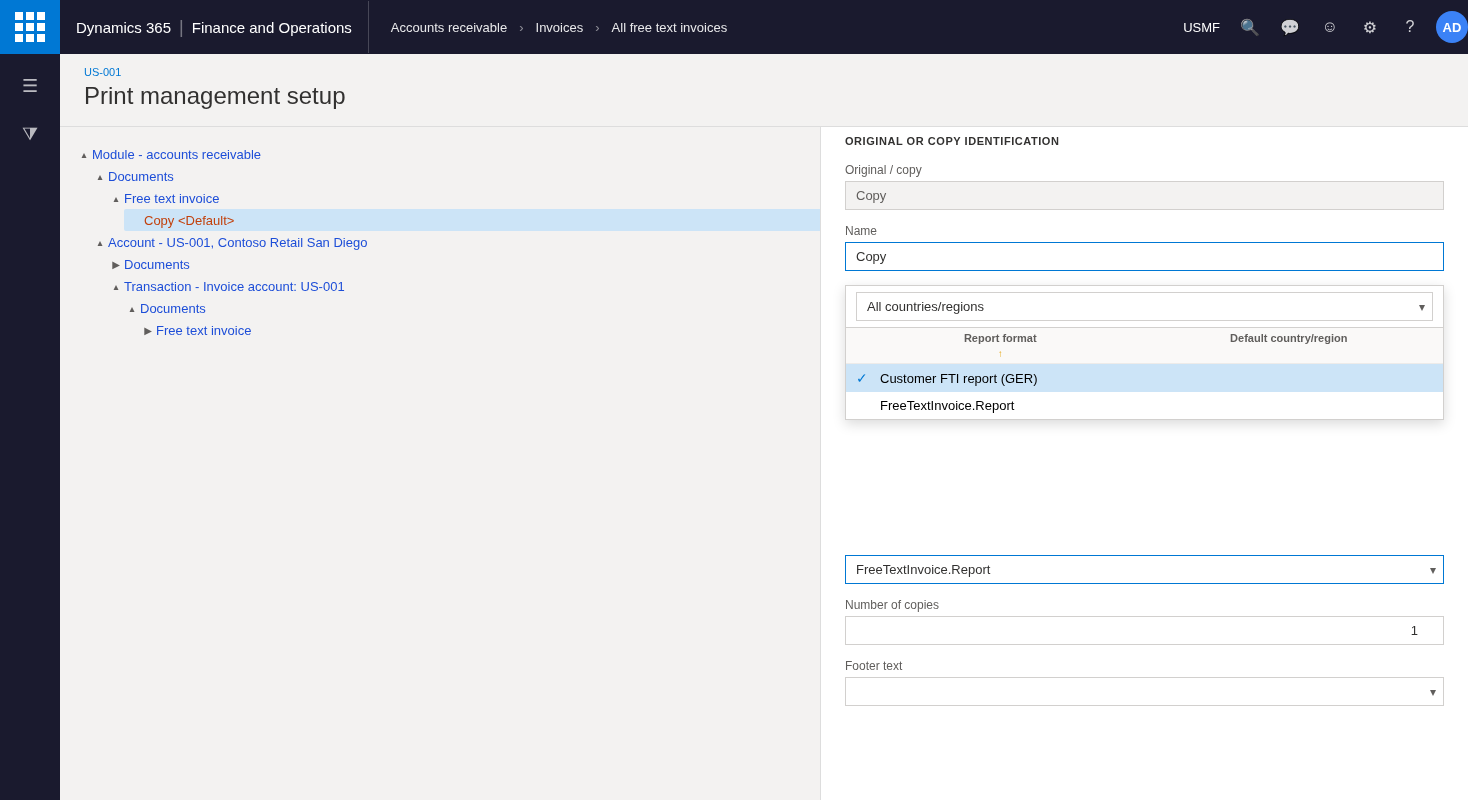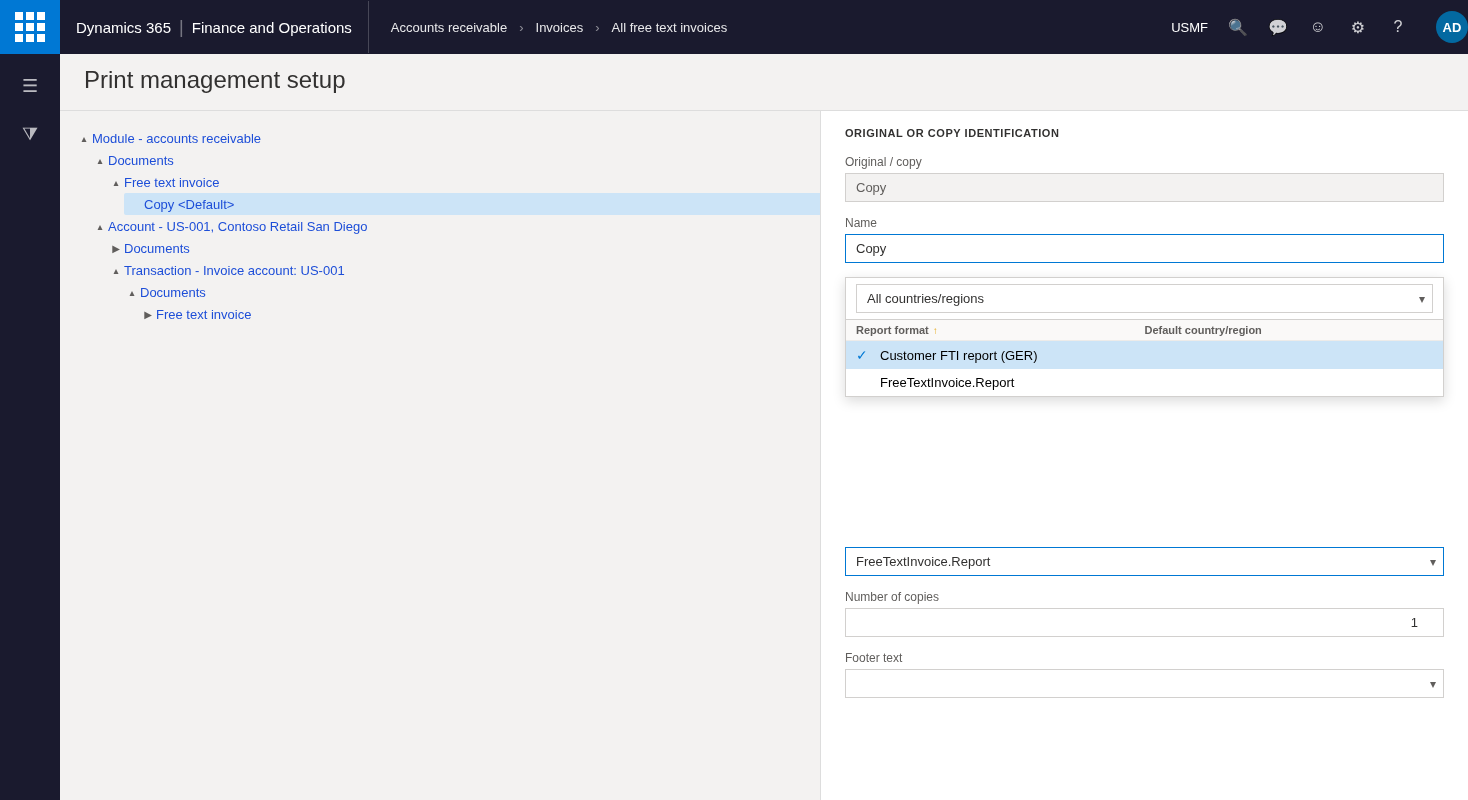--- a/index.html
+++ b/index.html
@@ -73,28 +73,28 @@
     .nav-icon-btn {
       width: 36px; height: 36px;
       display: flex; align-items: center; justify-content: center;
       color: rgba(255,255,255,0.8);
       cursor: pointer;
       border-radius: 2px;
       font-size: 16px;
     }
     .nav-avatar {
       width: 32px; height: 32px;
-      background: #0369a1;
+      background: #3b82f6;
       border-radius: 50%;
       display: flex; align-items: center; justify-content: center;
       color: white;
       font-size: 13px;
       font-weight: 600;
       cursor: pointer;
-      margin-left: 16px;
+      margin-left: 4px;
     }
 
     
     .main-layout {
       display: flex;
       height: calc(800px - 54px);
     }
 
     
     .sidebar-icons {
@@ -179,30 +179,30 @@
     .tree-indent-4 { margin-left: 48px; }
     .tree-indent-5 { margin-left: 64px; }
     .tree-item.selected {
       background: #cce4f7;
       padding-left: 4px;
       padding-right: 4px;
       border-radius: 2px;
       width: 100%;
     }
     .tree-item-label { color: #1d4ed8; }
-    .tree-item.selected .tree-item-label { color: #1d4ed8; }
+    .tree-item.selected .tree-item-label { color: #c2410c; }
 
     
     .right-panel {
       flex: 1;
       background: white;
       border-left: 1px solid #ddd;
       overflow-y: auto;
       position: relative;
-      padding: 16px 24px;
+      padding: 8px 24px;
     }
     .section-title {
       font-size: 11px;
       font-weight: 600;
       color: #323130;
       letter-spacing: 0.05em;
       text-transform: uppercase;
       margin-bottom: 16px;
     }
     .field-label {
@@ -283,20 +283,21 @@
       border-bottom: 1px solid #edebe9;
       font-size: 11px;
       color: #605e5c;
     }
     .dropdown-list-col {
       display: flex;
       align-items: center;
       gap: 4px;
       font-weight: 600;
       font-size: 11px;
+      flex-direction: column;
     }
     .sort-arrow { color: #e6a817; font-size: 10px; }
     .dropdown-list-item {
       display: grid;
       grid-template-columns: 24px 1fr 1fr;
       align-items: center;
       padding: 6px 10px;
       cursor: pointer;
       font-size: 13px;
     }
@@ -378,20 +379,21 @@
 <div class="main-layout">
 
   <div class="sidebar-icons">
     <div class="sidebar-icon-btn">☰</div>
     <div class="sidebar-icon-btn">⧩</div>
   </div>
 
   <div class="content-area">
 
     <div class="page-header">
+      <div class="page-breadcrumb">US-001</div>
       <div class="page-title">Print management setup</div>
     </div>
 
     <div class="content-split">
 
       <div class="tree-panel">
 
         <div class="tree-item tree-indent-1">
           <span class="tree-toggle">▴</span>
           <span class="tree-item-label">Module - accounts receivable</span>

